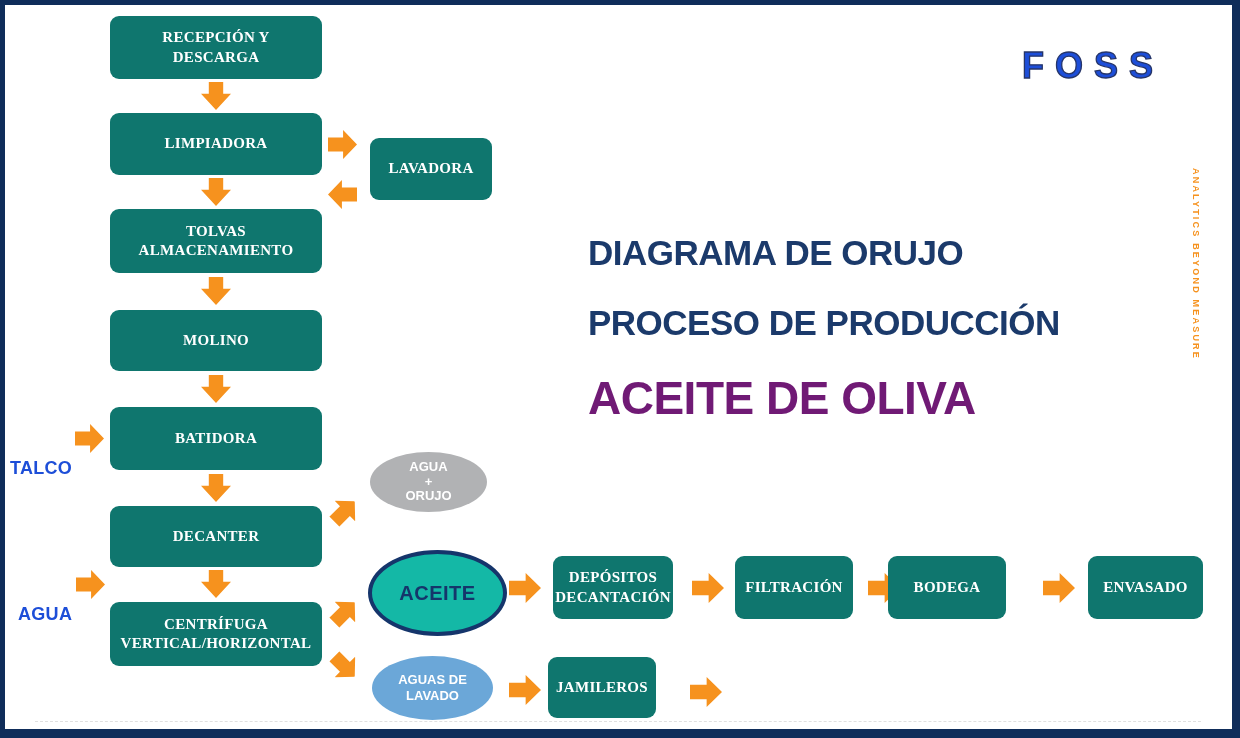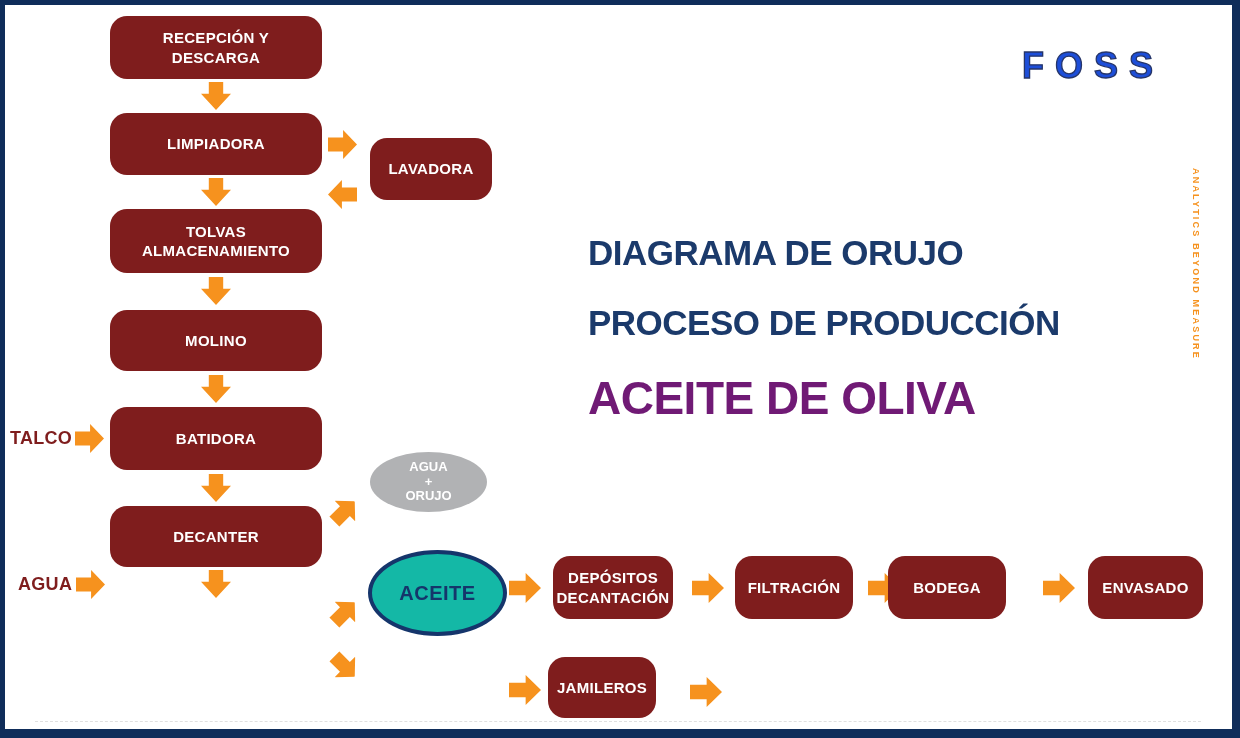--- a/index.html
+++ b/index.html
@@ -9,30 +9,31 @@
     box-sizing:border-box;
     border-style:solid;
     border-color:#0f2d5a;
     border-width:5px 8px 9px 5px;
     background:#fff;
     font-family:"Liberation Sans","DejaVu Sans",sans-serif;
     overflow:hidden;
   }
   .box{
     position:absolute;
-    background:#7f1d1d;
-    border-radius:17px;
+    background:#0f766e;
+    border-radius:9px;
     color:#fff;
     font-weight:bold;
     font-size:15px;
     line-height:1.3;
     letter-spacing:.3px;
     display:flex;align-items:center;justify-content:center;
     text-align:center;
     white-space:pre-line;
+    font-family:Liberation Serif, serif;
   }
   .ellipse{
     position:absolute;
     border-radius:50%;
     display:flex;align-items:center;justify-content:center;
     text-align:center;
     font-weight:bold;
     white-space:pre-line;
   }
   .ellipse.gray{background:#b1b2b4;color:#fff;font-size:13px;line-height:1.15;}
@@ -40,21 +41,21 @@
   .ellipse.oil{background:#14b8a6;border:4px solid #15356b;color:#15356b;font-size:20px;letter-spacing:.5px;}
   .arr{position:absolute;background:#f6921e;}
   .arr.down{width:30px;height:28px;clip-path:polygon(26% 0,74% 0,74% 42%,100% 42%,50% 100%,0 42%,26% 42%);}
   .arr.right{width:29px;height:29px;clip-path:polygon(0 26%,52% 26%,52% 0,100% 50%,52% 100%,52% 74%,0 74%);}
   .arr.left{width:29px;height:29px;clip-path:polygon(0 26%,52% 26%,52% 0,100% 50%,52% 100%,52% 74%,0 74%);transform:scaleX(-1);}
   .arr.big{width:32px;height:30px;}
   .arr.ne{transform:rotate(-45deg);}
   .arr.se{transform:rotate(45deg);}
   .side-label{
     position:absolute;
-    color:#7f1d1d;font-weight:bold;font-size:18px;letter-spacing:.3px;
+    color:#1d4ed8;font-weight:bold;font-size:18px;letter-spacing:.3px;margin-top:30px;
   }
   .title-line{position:absolute;font-weight:bold;color:#1b3a6b;font-size:35px;letter-spacing:-.5px;}
   .title-line.accent{color:#701a75;font-size:46px;letter-spacing:-.5px;}
   .foss{
     position:absolute;
     color:#1d4ed8;font-weight:bold;font-size:36px;letter-spacing:11px;
     -webkit-text-stroke:1.3px #263568;
   }
   .tagline{
     position:absolute;
@@ -81,40 +82,44 @@
 
   <div class="box" style="left:105px;top:305px;width:212px;height:61px">MOLINO</div>
   <div class="arr down" style="left:196px;top:370px"></div>
 
   <div class="box" style="left:105px;top:402px;width:212px;height:63px">BATIDORA</div>
   <div class="arr down" style="left:196px;top:469px"></div>
 
   <div class="box" style="left:105px;top:501px;width:212px;height:61px">DECANTER</div>
   <div class="arr down" style="left:196px;top:565px"></div>
 
+  <div class="box" style="left:105px;top:597px;width:212px;height:64px;font-size:15px">CENTRÍFUGA
+VERTICAL/HORIZONTAL</div>
 
   <div class="arr right" style="left:323px;top:125px"></div>
   <div class="box" style="left:365px;top:133px;width:122px;height:62px">LAVADORA</div>
   <div class="arr left" style="left:323px;top:175px"></div>
 
   <div class="side-label" style="left:5px;top:423px">TALCO</div>
   <div class="arr right" style="left:70px;top:419px"></div>
 
   <div class="side-label" style="left:13px;top:569px">AGUA</div>
   <div class="arr right" style="left:71px;top:565px"></div>
 
   <div class="arr right ne" style="left:325px;top:492px"></div>
   <div class="ellipse gray" style="left:365px;top:447px;width:117px;height:60px">AGUA
 +
 ORUJO</div>
 
   <div class="arr right ne" style="left:325px;top:593px"></div>
   <div class="arr right se" style="left:325px;top:647px"></div>
 
   <div class="ellipse oil" style="left:363px;top:545px;width:131px;height:78px">ACEITE</div>
+  <div class="ellipse blue" style="left:367px;top:651px;width:121px;height:64px">AGUAS DE
+LAVADO</div>
 
   <div class="arr right big" style="left:504px;top:568px"></div>
   <div class="box" style="left:548px;top:551px;width:120px;height:63px">DEPÓSITOS
 DECANTACIÓN</div>
   <div class="arr right big" style="left:687px;top:568px"></div>
   <div class="box" style="left:730px;top:551px;width:118px;height:63px">FILTRACIÓN</div>
   <div class="arr right big" style="left:863px;top:568px"></div>
   <div class="box" style="left:883px;top:551px;width:118px;height:63px">BODEGA</div>
   <div class="arr right big" style="left:1038px;top:568px"></div>
   <div class="box" style="left:1083px;top:551px;width:115px;height:63px">ENVASADO</div>

